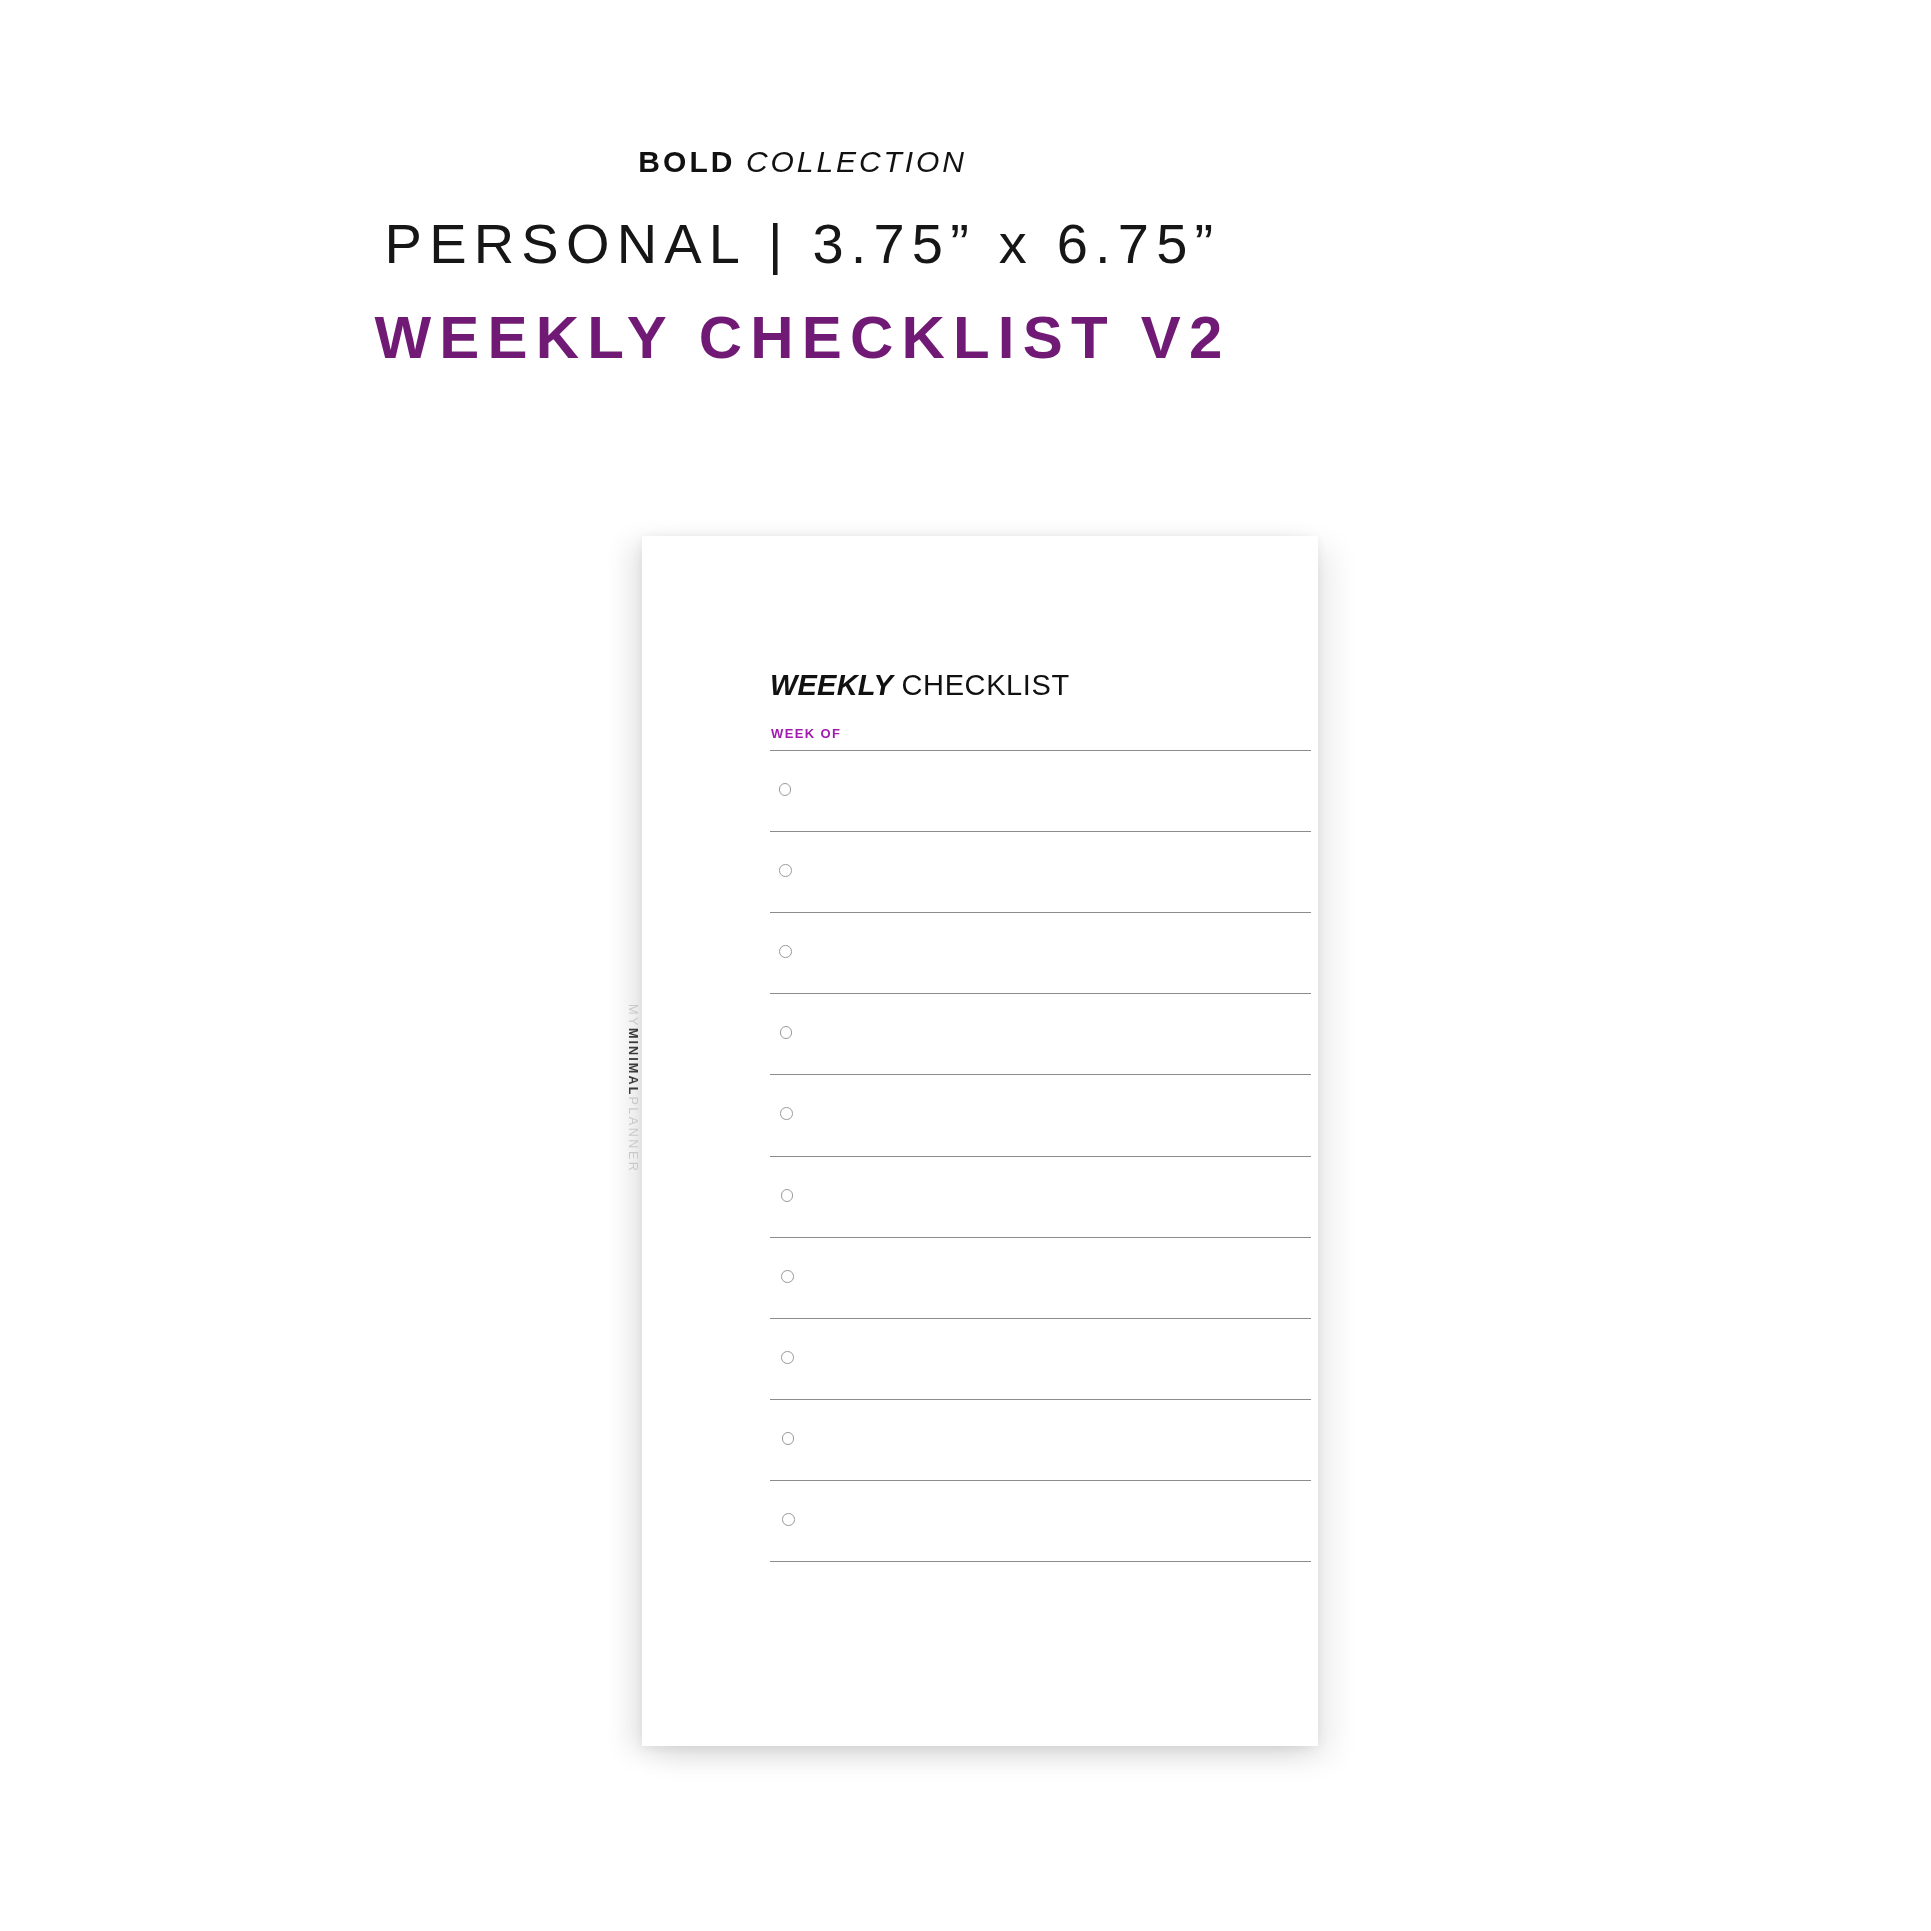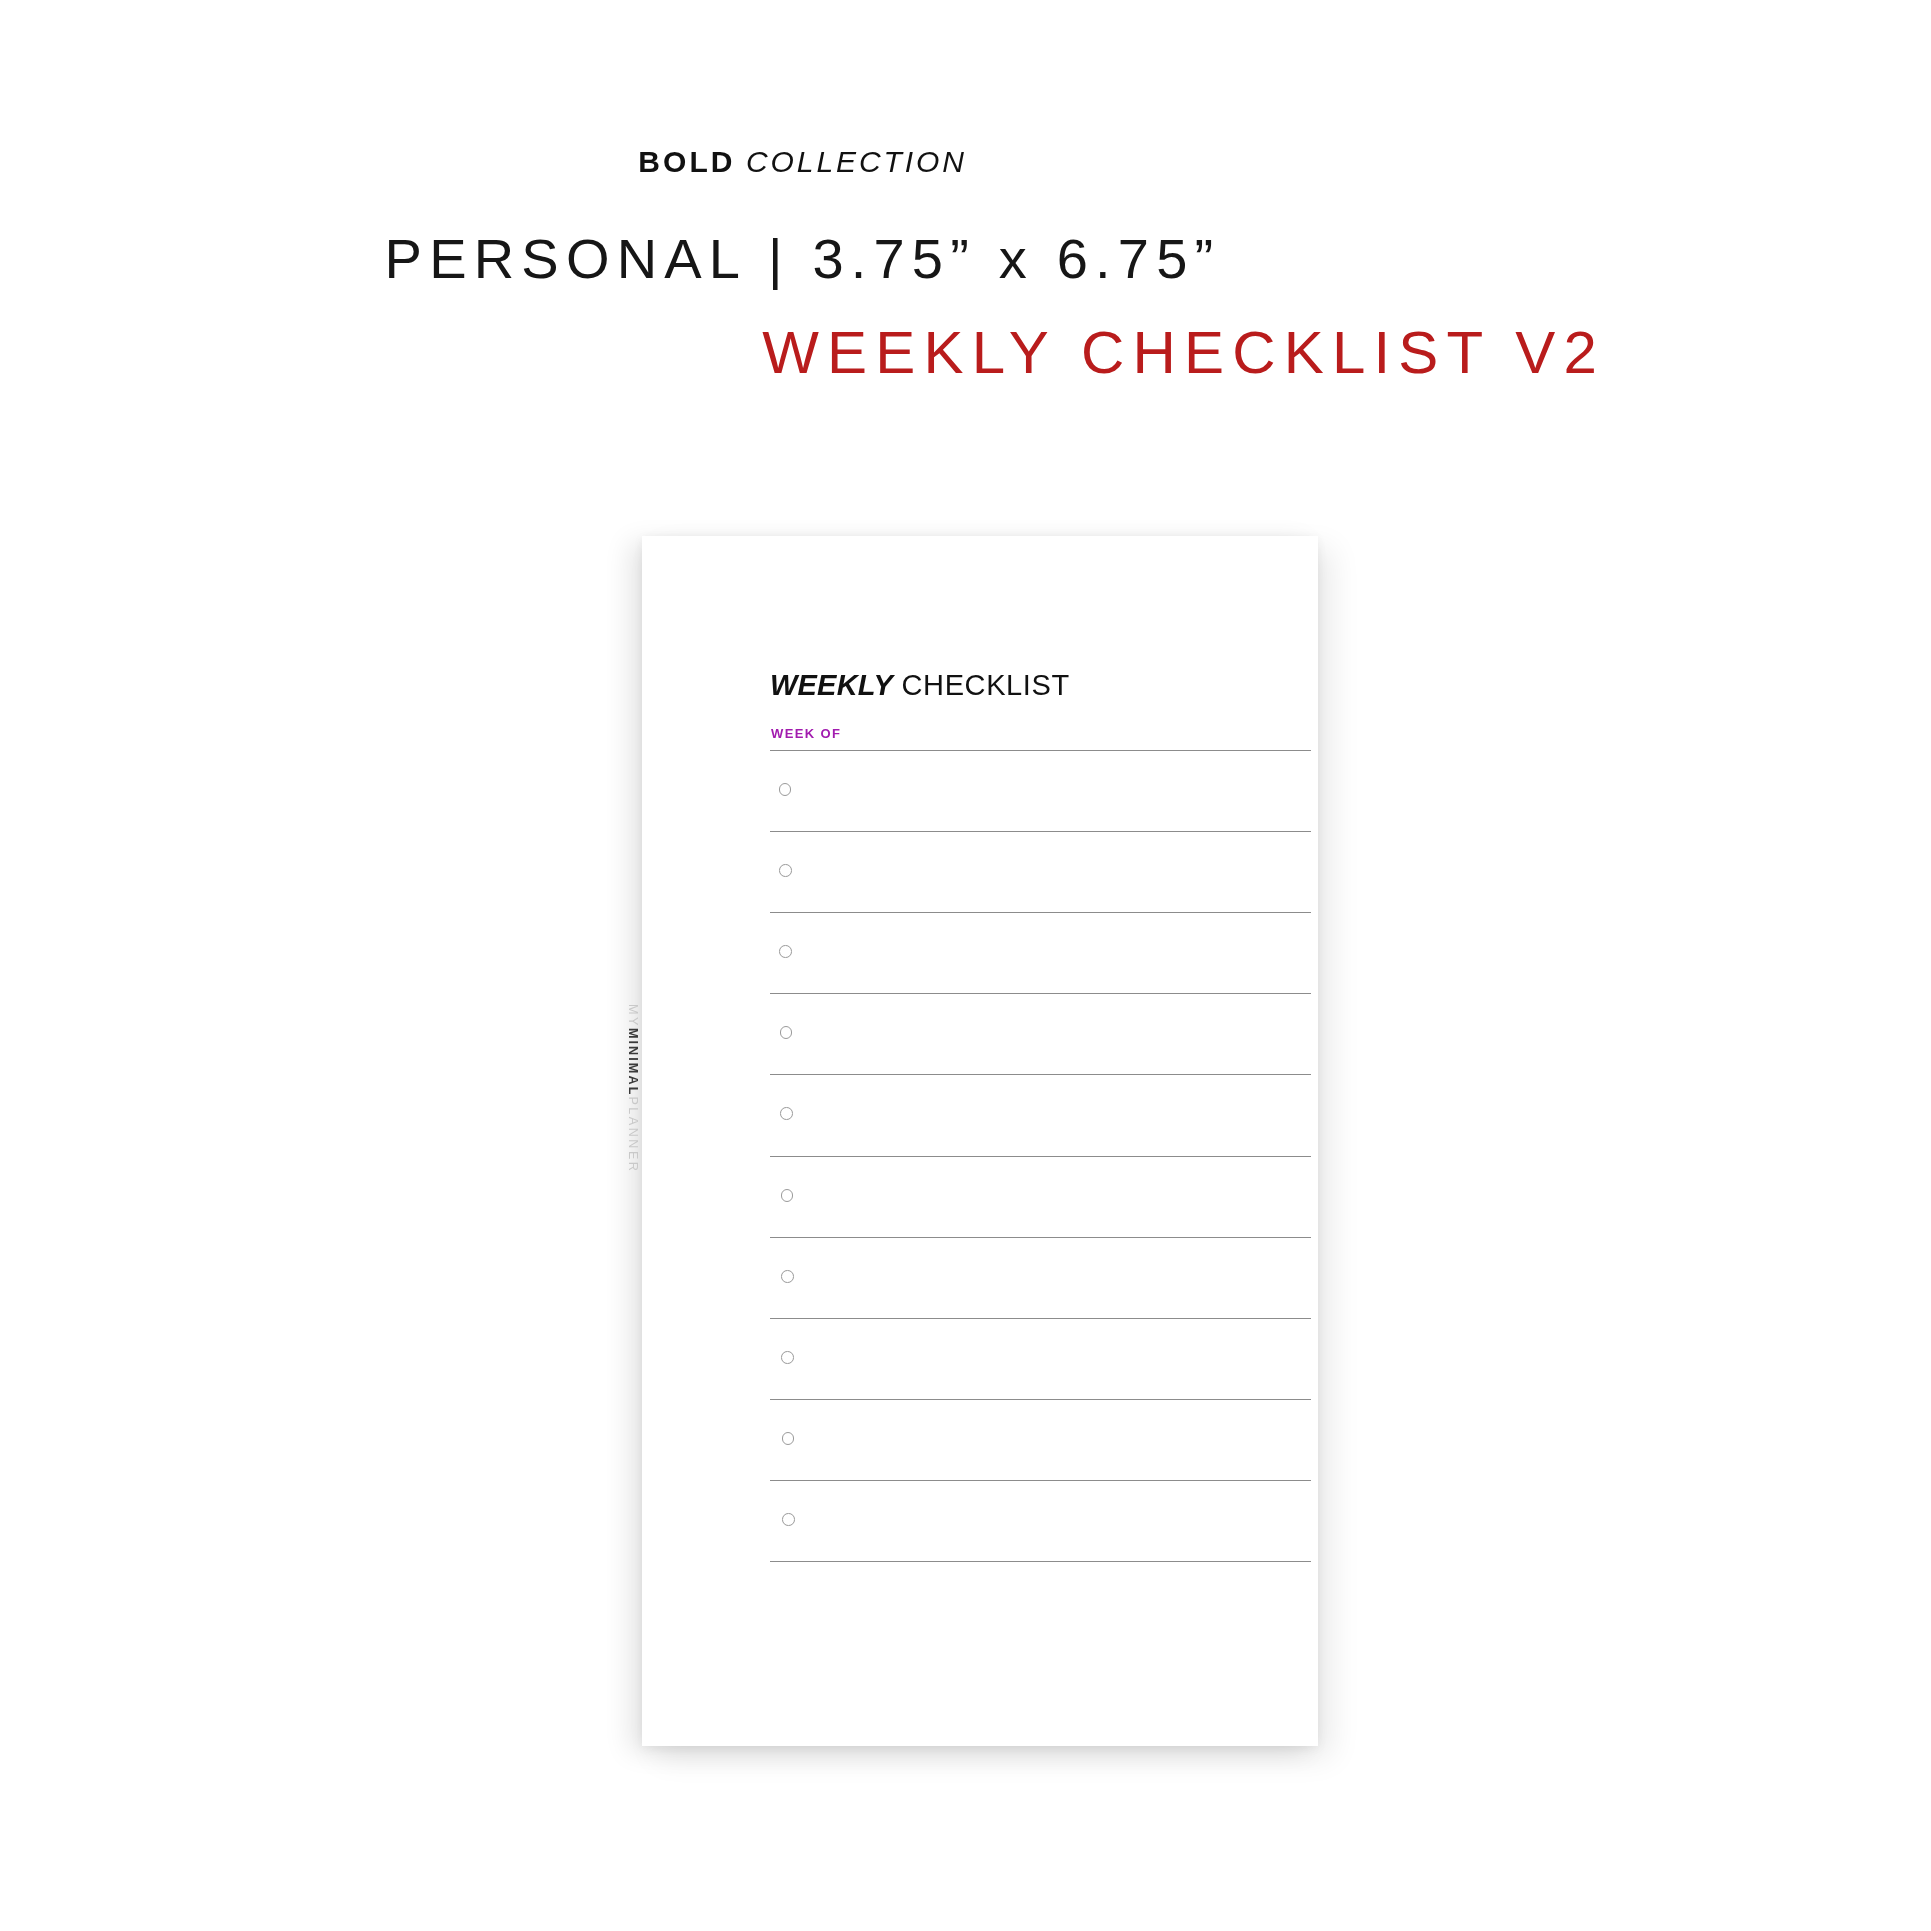--- a/index.html
+++ b/index.html
@@ -36,38 +36,37 @@
     font-weight: 700;
     letter-spacing: 3.1px;
   }
   .collection-italic {
     font-weight: 400;
     font-style: italic;
     letter-spacing: 2.9px;
   }
 
   .size-line {
-    margin-top: 54px;
+    margin-top: 39px;
     font-size: 56px;
     font-weight: 300;
     letter-spacing: 7.2px;
     line-height: 1;
     white-space: nowrap;
     color: #161616;
   }
 
   .product-title {
     margin-top: 36px;
     font-size: 60px;
-    font-weight: 400;
+    font-weight: 700;
     letter-spacing: 8.2px;
     line-height: 1;
     white-space: nowrap;
-    color: #b91c1c;
-    text-align: right;
+    color: #701a75;
   }
 
   
   .page-card {
     position: absolute;
     left: 642px;
     top: 536px;
     width: 676px;
     height: 1210px;
     background: #ffffff;

